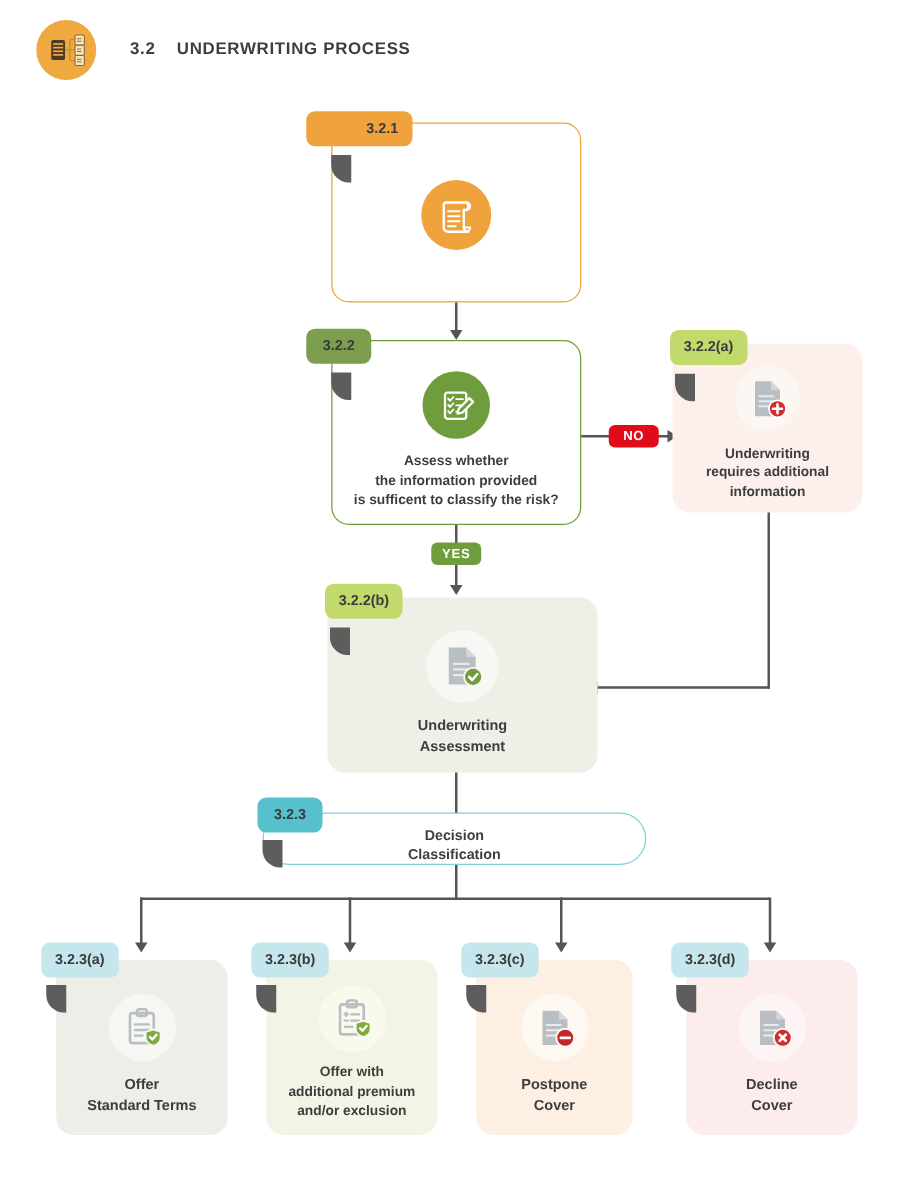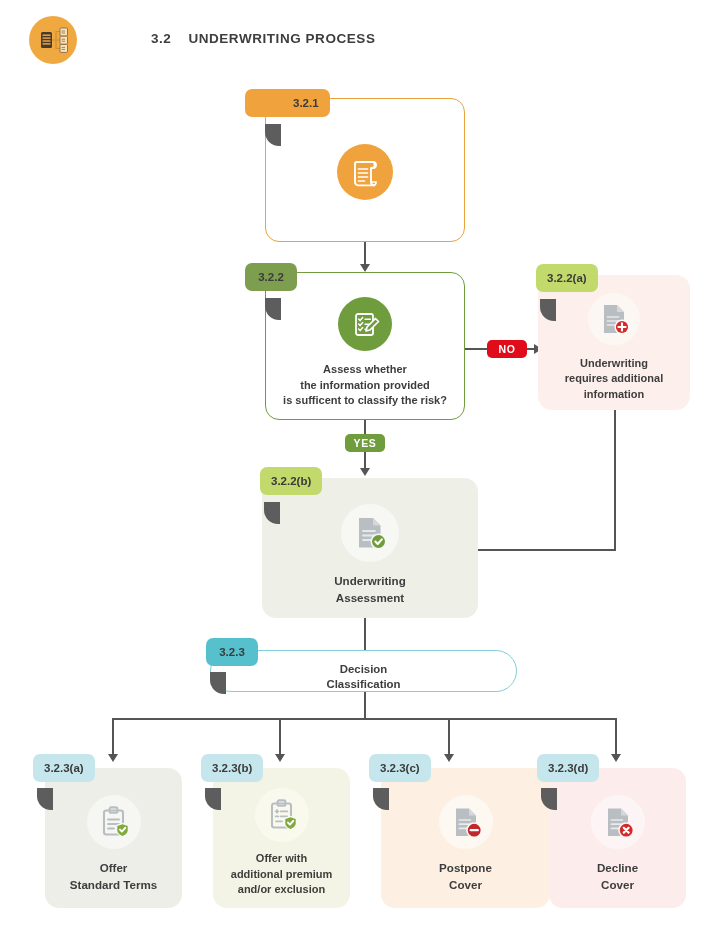--- a/index.html
+++ b/index.html
@@ -18,21 +18,21 @@
   .hdr{position:absolute;left:0;top:0;width:720px;height:82px;}
   .hdr-badge{
     position:absolute;left:29px;top:16px;width:48px;height:48px;border-radius:50%;
     background:#f0a940;
   }
   .hdr-title{
     position:absolute;left:104px;top:31px;
     font-size:13.5px;font-weight:bold;letter-spacing:.55px;color:#3e3e3e;
     white-space:nowrap;
   }
-  .hdr-num{margin-right:17px;margin-left:47px;}
+  .hdr-num{margin-right:17px;}
 
   
   .node{position:absolute;}
   .node .boxshape{position:absolute;left:0;top:0;width:100%;height:100%;border-radius:14px;box-sizing:border-box;}
   .node .fold{
     position:absolute;left:0px;top:26px;width:16px;height:22px;
     background:#5d5d5d;border-radius:0 0 0 14px;z-index:1;
   }
   .node .tab{
     position:absolute;left:0px;top:0px;height:28px;min-width:52px;
@@ -302,21 +302,21 @@
         </div>
       </div>
       <div class="label sm">
         <div>Offer with</div>
         <div>additional premium</div>
         <div>and/or exclusion</div>
       </div>
     </div>
   </div>
 
-  <div class="node" style="left:381px;top:768px;width:125px;height:140px;padding-left:44px;">
+  <div class="node" style="left:381px;top:768px;width:125px;height:140px;">
     <div class="fold" style="left:-8px;top:20px;"></div>
     <div class="boxshape" style="background:#fdf0e3;"></div>
     <div class="tab" style="background:#c4e6ec;left:-12px;top:-14px;">3.2.3(c)</div>
     <div class="body" style="padding-top:12px;">
       <div class="icowrap">
         <div class="plate" style="width:54px;height:54px;background:#fdf8f1;">
           <svg width="38" height="38" viewBox="0 0 38 38">
             <path d="M9 5.5 h13 l7 7 v20.5 h-20 z" fill="#b9bec2"></path>
             <path d="M22 5.5 v7 h7 z" fill="#d4d8db"></path>
             <g stroke="#e8eaec" stroke-width="1.7" stroke-linecap="round">

